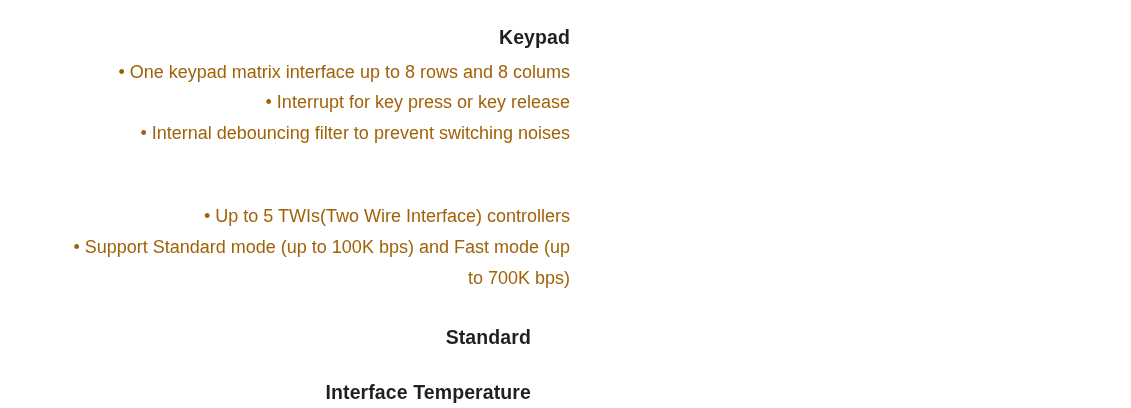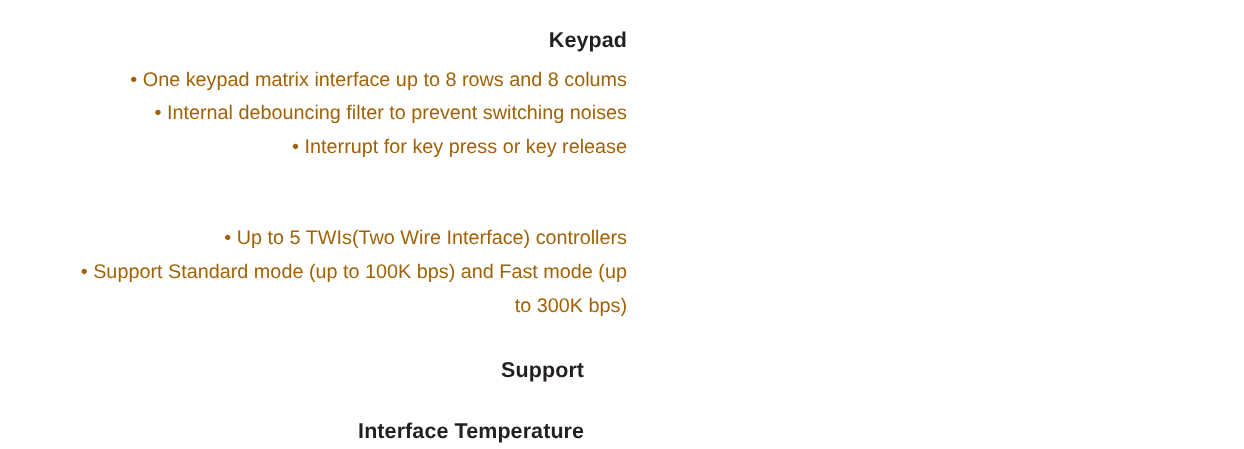--- a/index.html
+++ b/index.html
@@ -72,43 +72,43 @@
 
 <div class="page">
   <div class="columns">
 
     <div class="col col-left">
 
       <div class="block">
         <div class="block-heading">Keypad</div>
         <ul class="bullet-list">
           <li class="bullet-item">• One keypad matrix interface up to 8 rows and 8 colums</li>
+          <li class="bullet-item">• Interrupt for key press or key release</li>
           <li class="bullet-item">• Internal debouncing filter to prevent switching noises</li>
-          <li class="bullet-item">• Interrupt for key press or key release</li>
         </ul>
       </div>
 
       <div class="gap-lg"></div>
 
       <div class="block">
         <ul class="bullet-list">
           <li class="bullet-item">• Up to 5 TWIs(Two Wire Interface) controllers</li>
-          <li class="bullet-item">• Support Standard mode (up to 100K bps) and Fast mode (up to 300K bps)</li>
+          <li class="bullet-item">• Support Standard mode (up to 100K bps) and Fast mode (up to 700K bps)</li>
         </ul>
       </div>
 
     </div>
 
     <div class="col col-right">
 
 
       <div class="gap-md"></div>
 
       <div class="block">
-        <div class="block-heading">Support</div>
+        <div class="block-heading">Standard</div>
       </div>
 
       <div class="gap-sm"></div>
 
       <div class="block">
         <div class="block-heading">Interface Temperature</div>
         <ul class="bullet-list">
           <li class="bullet-item">• - 40℃~ 85℃</li>
         </ul>
       </div>

